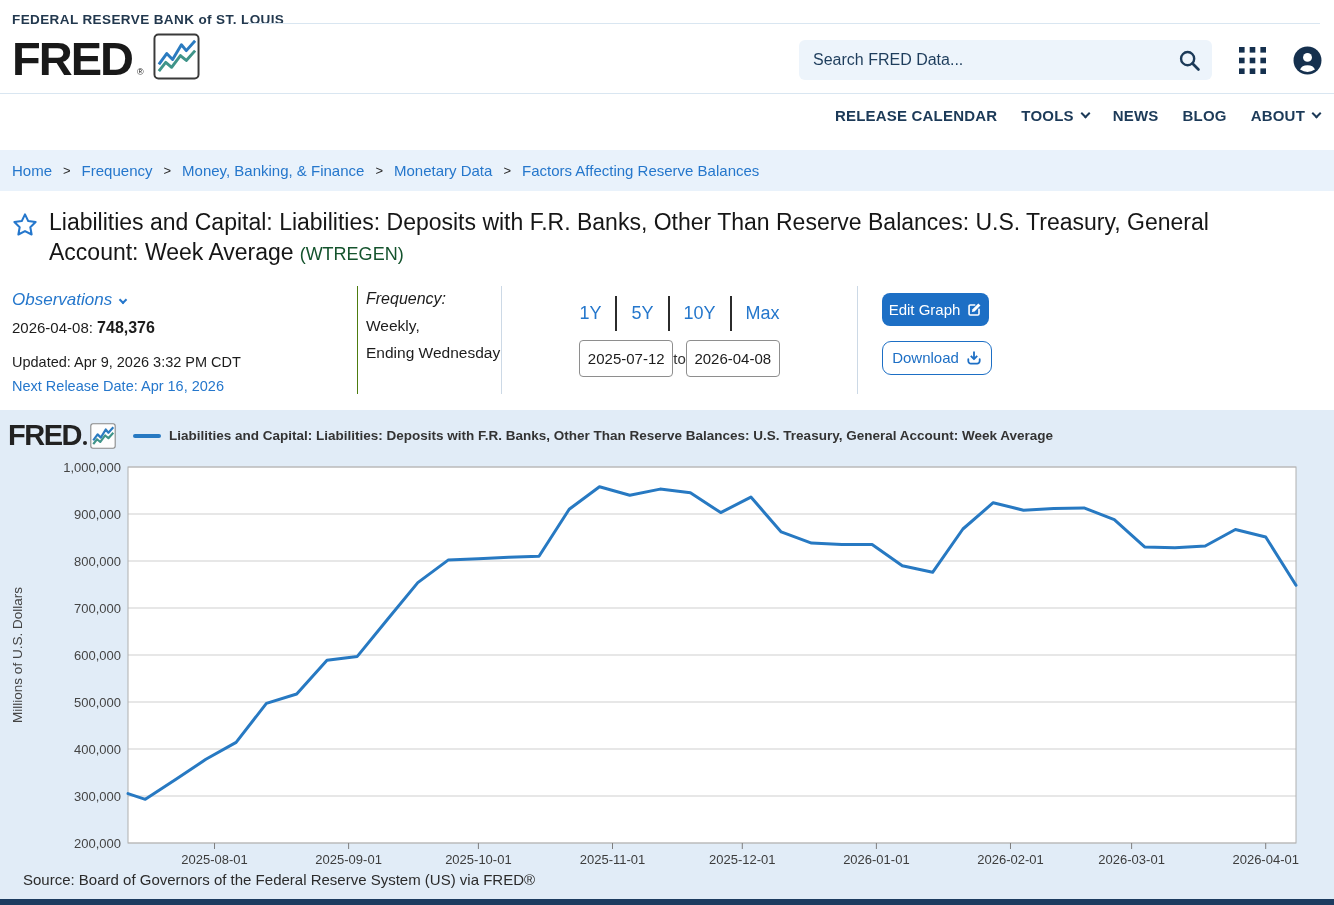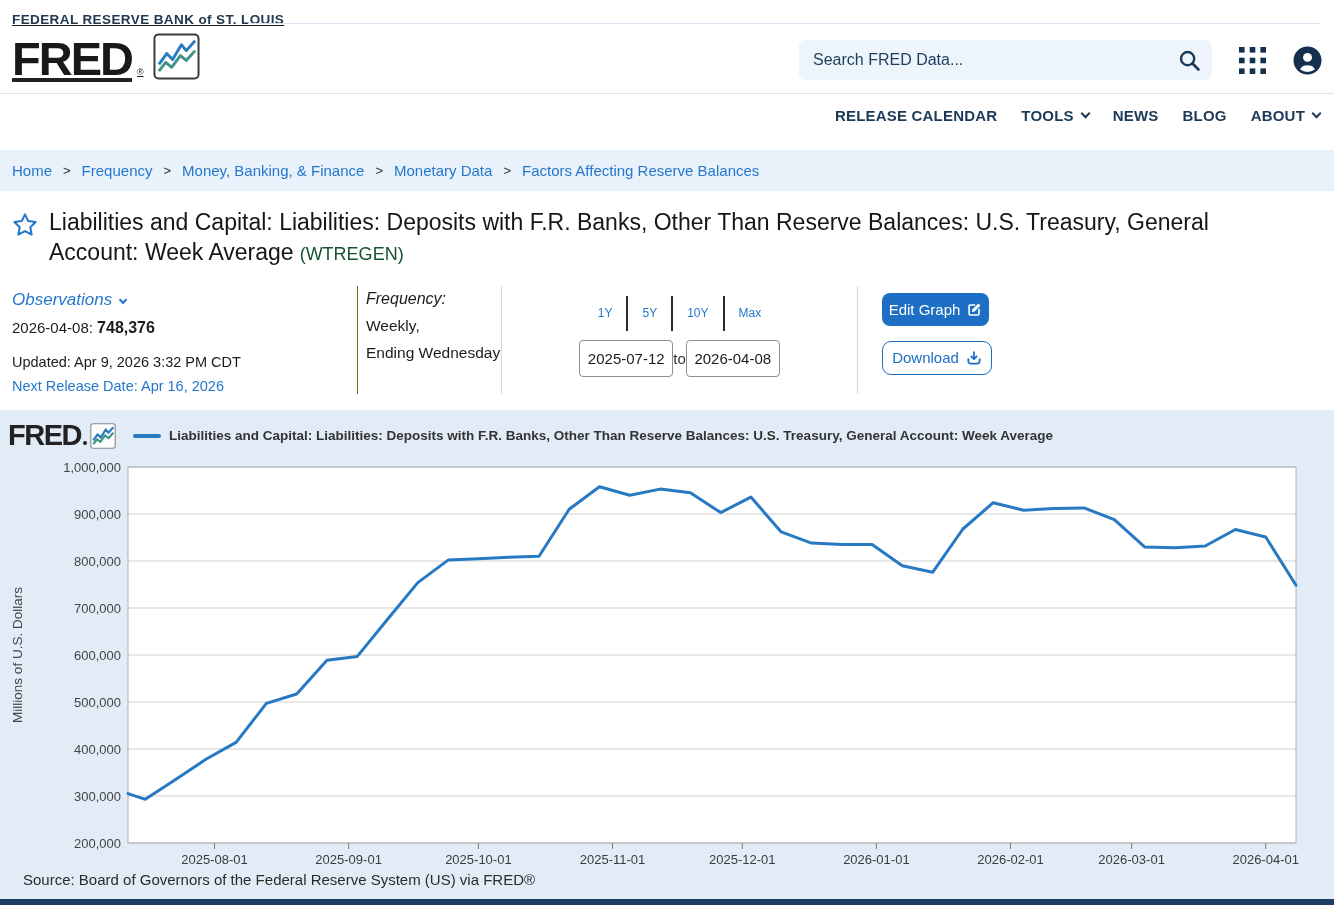--- a/index.html
+++ b/index.html
@@ -3,21 +3,21 @@
 <meta charset="utf-8">
 <style>
   * { box-sizing: border-box; margin: 0; padding: 0; }
   body {
     width: 1334px; height: 905px; background: #fff;
     font-family: "Liberation Sans", sans-serif; color: #222;
     overflow: hidden; position: relative;
   }
   
   .header-top { position: relative; display: flex; justify-content: space-between;
-    height: 94px; padding: 12px 12px 0 12px; border-bottom: 1px solid #d9e6f1; text-decoration: underline; }
+    height: 94px; padding: 12px 12px 0 12px; border-bottom: 1px solid #d9e6f1; }
   .bank-name { font-size: 13.5px; font-weight: 700; color: #22384e; letter-spacing: .4px; }
   .bank-line { position: absolute; left: 248px; top: 23px; right: 14px; height: 1px; background: #d9e6f1; }
   .logo-row { display: flex; align-items: flex-end; margin-top: 6px; gap: 9px; cursor: pointer; }
   .logo-text { font-size: 47px; font-weight: 800; color: #191919; letter-spacing: -2px; line-height: .92; }
   .logo-reg { font-size: 9px; color: #191919; margin-left: -4px; margin-bottom: 3px; }
   .header-right { display: flex; align-items: center; gap: 27px; margin-top: 28px; align-self: flex-start; }
   .search-wrap { position: relative; }
   .search-input { width: 413px; height: 40px; background: #edf4fb; border: none; border-radius: 6px;
     padding: 0 46px 0 14px; font-size: 16px; color: #1e3d5c; font-family: "Liberation Sans", sans-serif; }
   .search-input::placeholder { color: #1e3d5c; opacity: 1; }
@@ -48,21 +48,21 @@
   .m-col5 { width: 172px; border-left: 1px solid #ccd9e6; padding-left: 24px; display: flex;
     flex-direction: column; gap: 15px; padding-top: 7px; }
   .obs-head { display: flex; align-items: center; font-size: 17px; font-style: italic; color: #2577cc; cursor: pointer; }
   .obs-value-line { margin-top: 9px; font-size: 15px; color: #1c1c1c; }
   .obs-value { font-weight: 700; font-size: 16px; }
   .obs-updated { margin-top: 17px; font-size: 14.5px; color: #1c1c1c; }
   .obs-next { margin-top: 8px; font-size: 14.5px; color: #2577cc; cursor: pointer; }
   .meta-label { font-size: 16px; font-style: italic; color: #1c1c1c; }
   .meta-line { margin-top: 9px; font-size: 15.5px; color: #1c1c1c; }
   .presets { display: flex; align-items: center; margin-top: 6px; }
-  .preset { font-size: 12px; color: #2577cc; padding: 0 14px; cursor: pointer; }
+  .preset { font-size: 18px; color: #2577cc; padding: 0 14px; cursor: pointer; }
   .psep { width: 2px; height: 35px; background: #2b2b2b; }
   .range-inputs { display: flex; align-items: center; margin-top: 9px; }
   .date-input { width: 94px; height: 37px; border: 1px solid #8e8e8e; border-radius: 4px; text-align: center;
     font-size: 15px; color: #1c1c1c; background: #fff; font-family: "Liberation Sans", sans-serif; }
   .to-label { font-size: 15px; color: #333; }
   .btn-edit { width: 107px; height: 33px; background: #1d6fc5; color: #fff; border: none; border-radius: 8px;
     font-size: 15px; display: flex; align-items: center; justify-content: center; gap: 7px; cursor: pointer;
     font-family: "Liberation Sans", sans-serif; }
   .btn-download { width: 110px; height: 34px; background: #fff; color: #1d6fc5; border: 1.5px solid #1d6fc5;
     border-radius: 9px; font-size: 15px; display: flex; align-items: center; justify-content: center; gap: 7px;

